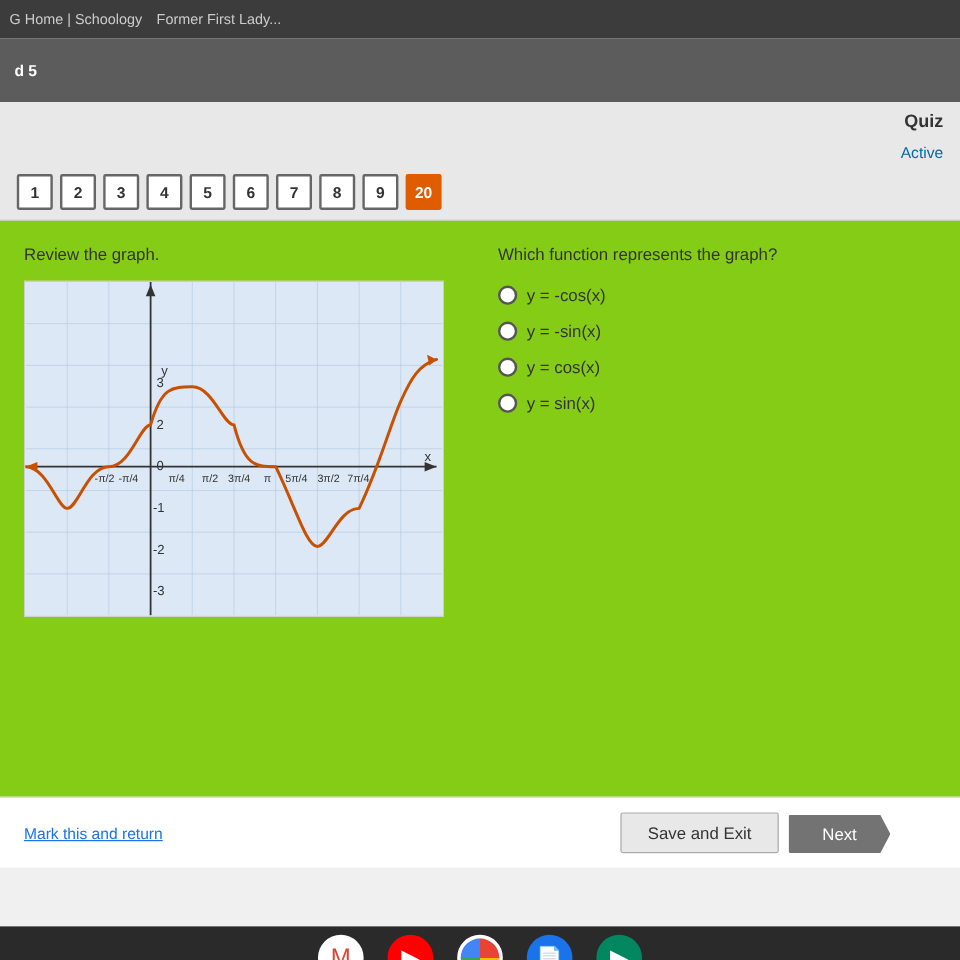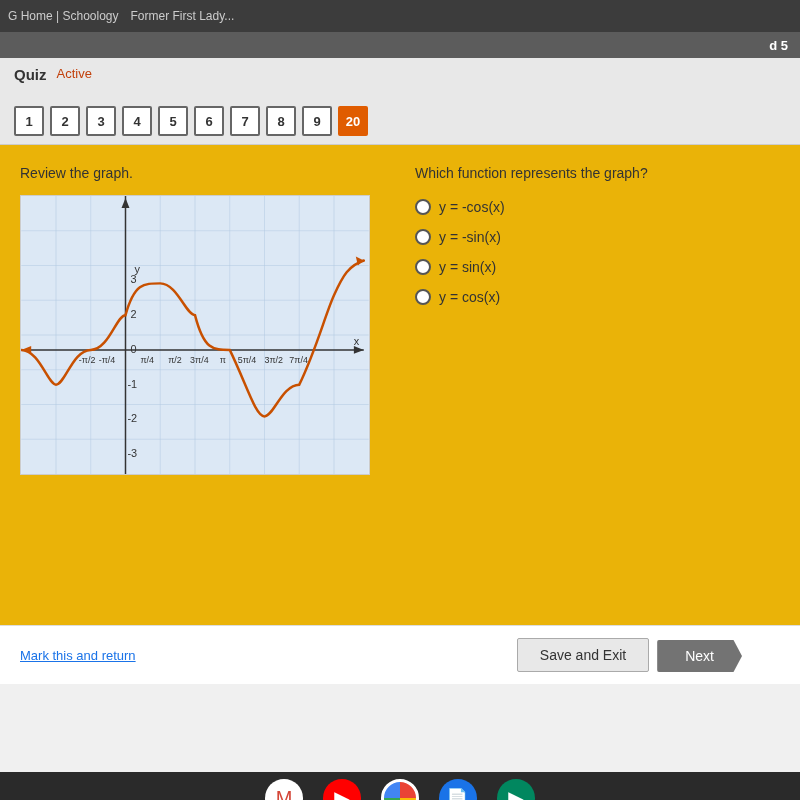--- a/index.html
+++ b/index.html
@@ -30,53 +30,53 @@
     .screen {
       background: #f0f0f0;
       width: 800px;
       height: 740px;
       position: relative;
     }
 
     
     .top-bar {
       background: #5c5c5c;
-      height: 26px;
+      height: 53px;
       display: flex;
       align-items: center;
       padding: 0 12px;
       gap: 6px;
-      justify-content: flex-end;
     }
     .top-bar-title {
       color: #fff;
       font-size: 13px;
       font-weight: bold;
     }
 
     
     .quiz-header {
       background: #e8e8e8;
       padding: 8px 14px;
       border-bottom: 1px solid #ccc;
     }
     .quiz-label {
       display: flex;
-      align-items: flex-start;
+      align-items: flex-end;
       gap: 10px;
-      margin-bottom: 23px;
+      margin-bottom: 10px;
+      flex-direction: column;
     }
     .quiz-title {
       font-size: 15px;
       font-weight: bold;
       color: #333;
     }
     .quiz-status {
       font-size: 13px;
-      color: #c2410c;
+      color: #0369a1;
     }
     .question-numbers {
       display: flex;
       gap: 6px;
       flex-wrap: wrap;
     }
     .q-num {
       width: 30px;
       height: 30px;
       border: 2px solid #666;
@@ -94,21 +94,21 @@
       background: #e05c00;
       border-color: #e05c00;
       color: #fff;
     }
 
     
     .content-area {
       display: flex;
       padding: 20px 20px 10px 20px;
       gap: 30px;
-      background: #eab308;
+      background: #84cc16;
       min-height: 480px;
     }
     .left-panel {
       flex: 1;
     }
     .right-panel {
       flex: 1;
       padding-top: 0;
     }
     .review-text {
@@ -358,25 +358,25 @@
       <div class="option-row">
         <div class="radio-circle"></div>
         <span class="option-label">y = -cos(x)</span>
       </div>
       <div class="option-row">
         <div class="radio-circle"></div>
         <span class="option-label">y = -sin(x)</span>
       </div>
       <div class="option-row">
         <div class="radio-circle"></div>
-        <span class="option-label">y = sin(x)</span>
+        <span class="option-label">y = cos(x)</span>
       </div>
       <div class="option-row">
         <div class="radio-circle"></div>
-        <span class="option-label">y = cos(x)</span>
+        <span class="option-label">y = sin(x)</span>
       </div>
     </div>
   </div>
 
   <div class="bottom-bar">
     <span class="mark-return">Mark this and return</span>
     <div class="bottom-buttons">
       <button class="btn-save">Save and Exit</button>
       <button class="btn-next">Next</button>
       <button class="btn-extra"></button>

